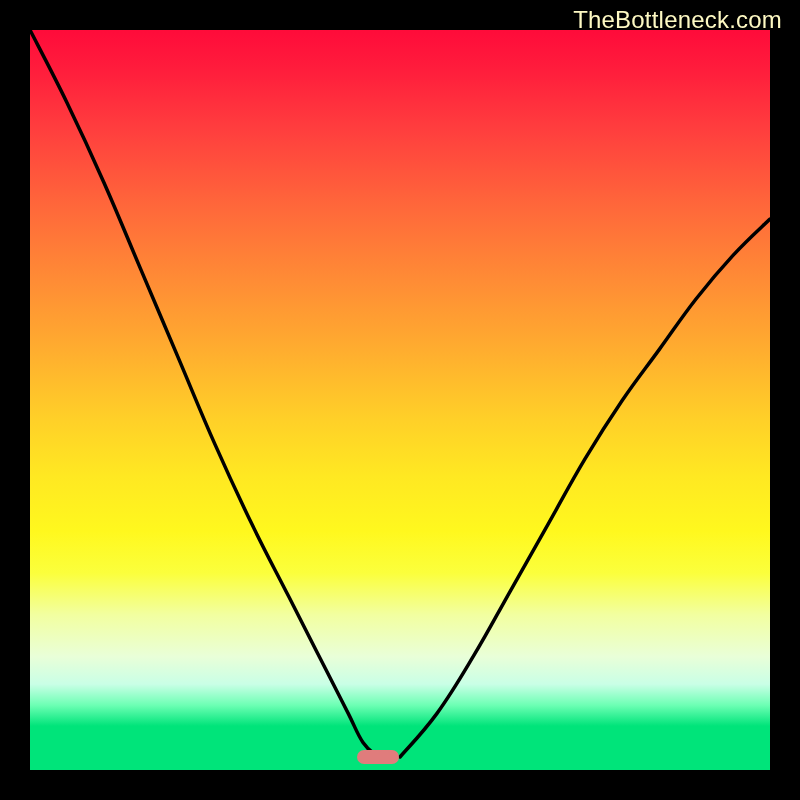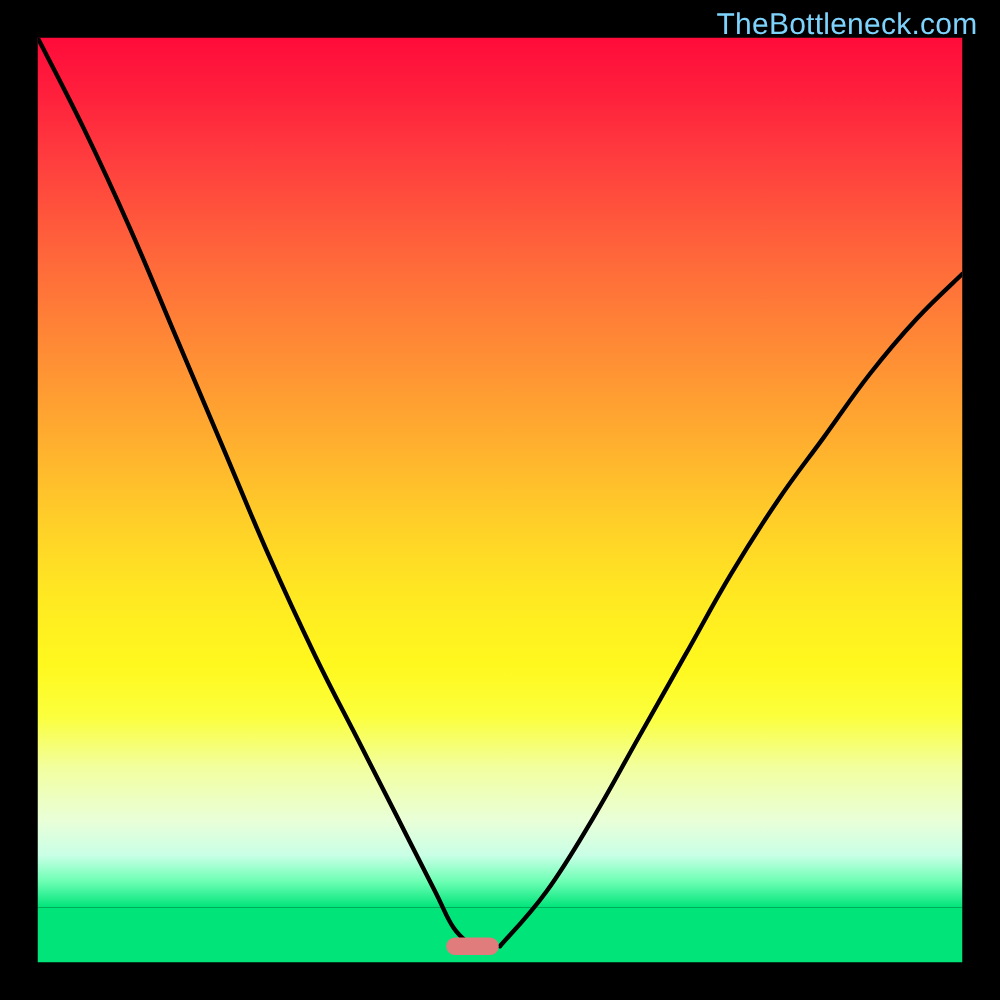--- a/index.html
+++ b/index.html
@@ -61,21 +61,21 @@
     height: 14px;
     background: #e07c7c;
     border-radius: 7px;
     top: 720px;
     left: 328px;
   }
   .watermark {
     position: absolute;
     top: 6px;
     right: 18px;
-    color: #7dd3fc;
+    color: #fef9c3;
     font-family: Arial, Helvetica, sans-serif;
     font-size: 24px;
     letter-spacing: 0.2px;
   }
 </style>
 </head>
 <body>
 
 <div class="stage">
   <div class="watermark">TheBottleneck.com</div>

